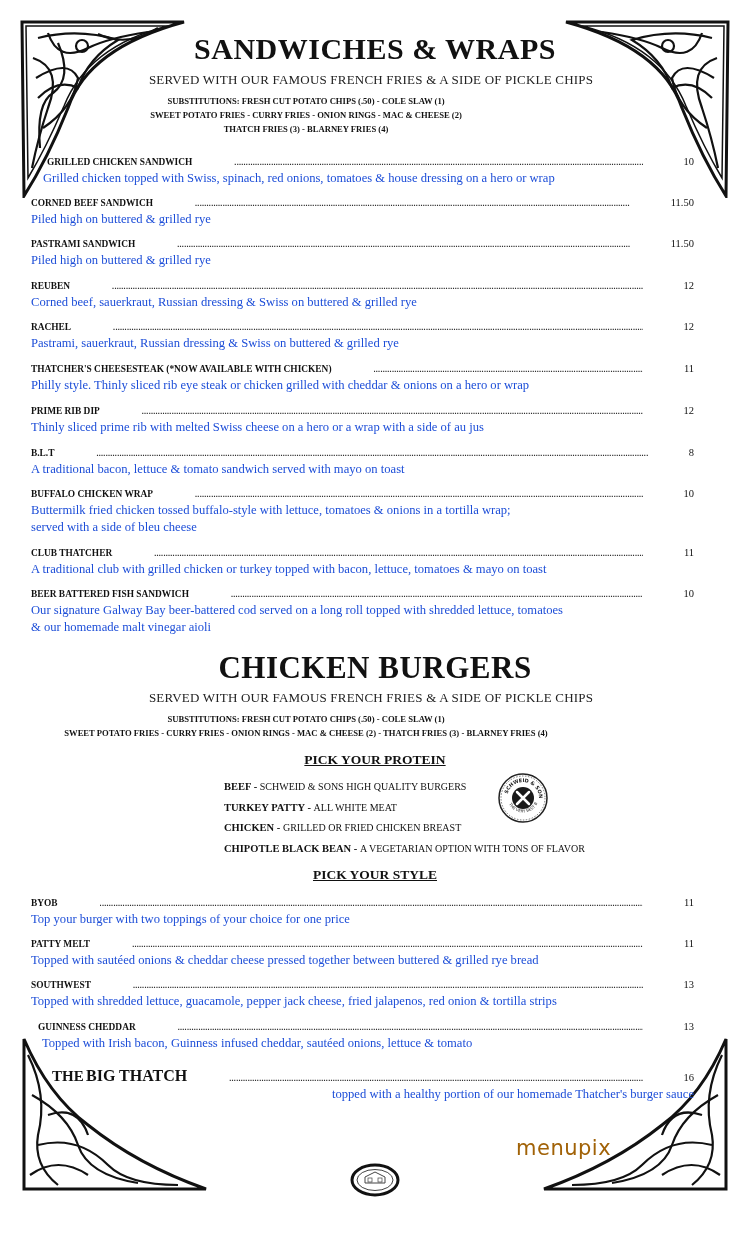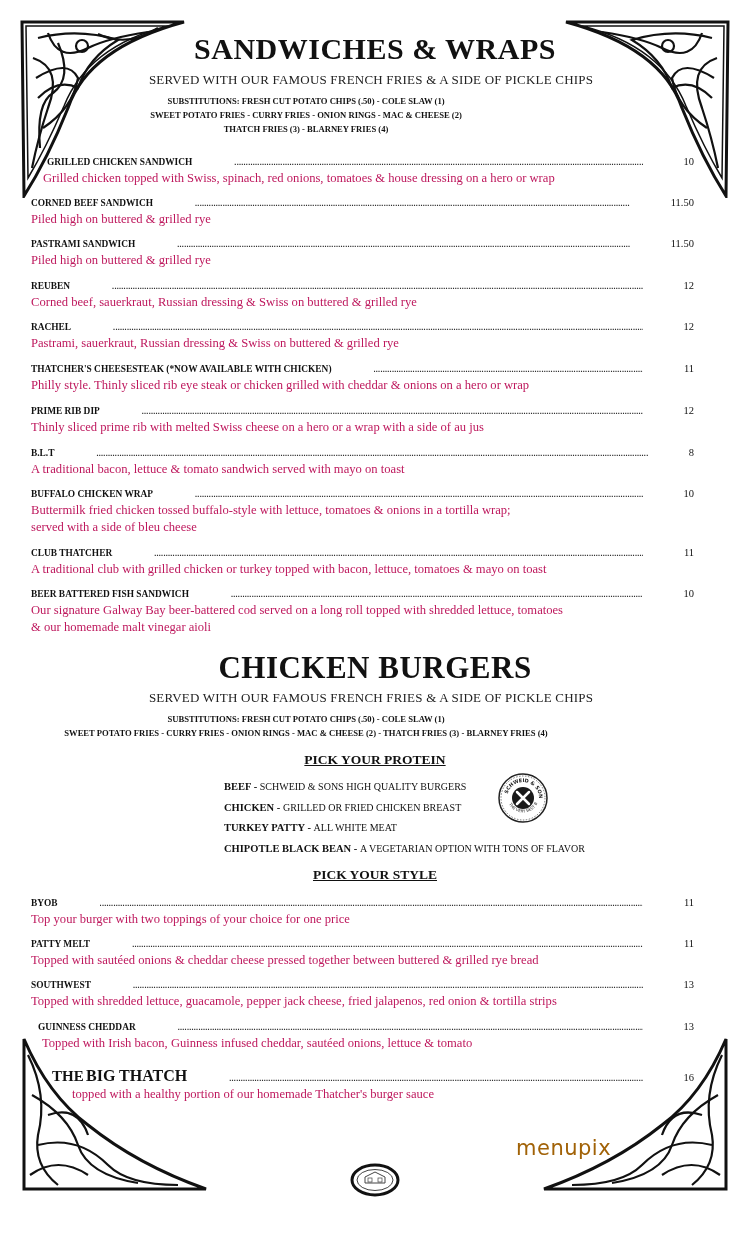--- a/index.html
+++ b/index.html
@@ -8,21 +8,21 @@
   .corner svg { display: block; }
   .sec-title { position: absolute; left: 0; width: 750px; text-align: center; font-family: "Liberation Serif", serif; font-weight: bold; color: #111; letter-spacing: 0.5px; }
   .sub { position: absolute; left: 0; width: 742px; text-align: center; font-size: 13px; letter-spacing: 0.2px; color: #222; }
   .subst { position: absolute; left: 0; width: 612px; text-align: center; font-size: 8.6px; font-weight: bold; line-height: 14px; color: #111; }
   .item { position: absolute; left: 31px; width: 663px; }
   .item-head { display: flex; align-items: baseline; font-size: 9.4px; font-weight: bold; height: 13px; line-height: 13px; white-space: nowrap; overflow: hidden; gap: 40px; }
   .item-head .name { flex: 0 0 auto; padding-right: 2px; }
   .item-head .dots { flex: 1 1 auto; overflow: hidden; font-weight: bold; letter-spacing: 0.3px; color: #222; font-size: 8px; }
   .item-head .dots::before { content: "................................................................................................................................................................................................................................................................................................................................................................."; }
   .item-head .price { flex: 0 0 auto; font-weight: normal; font-size: 10.5px; padding-left: 1px; }
-  .desc { font-size: 12.6px; line-height: 17px; margin-top: 2px; color: #be185d; }
+  .desc { font-size: 12.6px; line-height: 17px; margin-top: 2px; color: #1d4ed8; }
   .big-name .the { font-size: 15px; font-weight: bold; }
   .big-name .big { font-size: 16px; font-weight: bold; }
   .pick-title { position: absolute; left: 0; width: 750px; text-align: center; font-size: 13.5px; font-weight: bold; text-decoration: underline; }
   .protein { position: absolute; left: 224px; font-size: 10.5px; line-height: 20.5px; }
   .protein .p-name { font-weight: bold; }
   .protein .p-desc { font-size: 10px; }
   .badge { position: absolute; left: 497px; top: 772px; width: 52px; height: 52px; }
   .logo { position: absolute; left: 350px; top: 1163px; width: 50px; height: 34px; }
   .watermark { position: absolute; left: 516px; top: 1136px; font-family: "DejaVu Sans", sans-serif; font-size: 21px; color: #a16207; letter-spacing: 0.5px; }
 </style>
@@ -188,22 +188,22 @@
 <div class="sec-title" style="top:650px;font-size:31px;">CHICKEN BURGERS</div>
 <div class="sub" style="top:690px;">SERVED WITH OUR FAMOUS FRENCH FRIES &amp; A SIDE OF PICKLE CHIPS</div>
 <div class="subst" style="top:712px;">
   <div>SUBSTITUTIONS: FRESH CUT POTATO CHIPS (.50) - COLE SLAW (1)</div>
   <div>SWEET POTATO FRIES - CURRY FRIES - ONION RINGS - MAC &amp; CHEESE (2) - THATCH FRIES (3) - BLARNEY FRIES (4)</div>
 </div>
 
 <div class="pick-title" style="top:752px;">PICK YOUR PROTEIN</div>
 <div class="protein" style="top:777px;">
   <div><span class="p-name">BEEF - </span><span class="p-desc">SCHWEID &amp; SONS HIGH QUALITY BURGERS</span></div>
+  <div><span class="p-name">TURKEY PATTY - </span><span class="p-desc">ALL WHITE MEAT</span></div>
   <div><span class="p-name">CHICKEN - </span><span class="p-desc">GRILLED OR FRIED CHICKEN BREAST</span></div>
-  <div><span class="p-name">TURKEY PATTY - </span><span class="p-desc">ALL WHITE MEAT</span></div>
   <div><span class="p-name">CHIPOTLE BLACK BEAN - </span><span class="p-desc">A VEGETARIAN OPTION WITH TONS OF FLAVOR</span></div>
 </div>
 
 <div class="badge">
   <svg width="52" height="52" viewBox="0 0 52 52">
     <circle cx="26" cy="26" r="24" fill="#fff" stroke="#222" stroke-width="1.5"></circle>
     <circle cx="26" cy="26" r="22" fill="none" stroke="#222" stroke-width="0.6" stroke-dasharray="1.5 1.5"></circle>
     <circle cx="26" cy="26" r="11" fill="#1a1a1a"></circle>
     <path d="M20 20 L32 32 M32 20 L20 32" stroke="#fff" stroke-width="2.5" stroke-linecap="round"></path>
     <path id="arcTop" d="M10 26 A16 16 0 0 1 42 26" fill="none"></path>
@@ -247,21 +247,21 @@
     </div>
   <div class="desc" style="margin-left:4px;">Topped with Irish bacon, Guinness infused cheddar, sautéed onions, lettuce &amp; tomato</div>
 </div>
 <div class="item" style="top:1066px;left:52px;width:642px;">
   <div class="item-head" style="height:20px;line-height:20px;">
     <span class="name big-name"><span class="the">THE</span> <span class="big">BIG THATCH</span></span>
     <span class="dots"></span>
     <span class="price">16</span>
   </div>
   <div class="desc" style="margin-top:0;">
-    <div style="padding-left:20px;">topped with a healthy portion of our homemade Thatcher's burger sauce</div>
+    <div style="padding-left:20px;text-align:right;">topped with a healthy portion of our homemade Thatcher's burger sauce</div>
   </div>
 </div>
 
 <div class="watermark">menupix</div>
 
 <div class="logo">
   <svg width="50" height="34" viewBox="0 0 50 34">
     <ellipse cx="25" cy="17" rx="23" ry="15" fill="#fff" stroke="#111" stroke-width="3"></ellipse>
     <ellipse cx="25" cy="17" rx="18" ry="10.5" fill="none" stroke="#111" stroke-width="0.8"></ellipse>
     <path d="M15 20 L15 14 L25 9 L35 14 L35 20 Z" fill="none" stroke="#444" stroke-width="1"></path>

